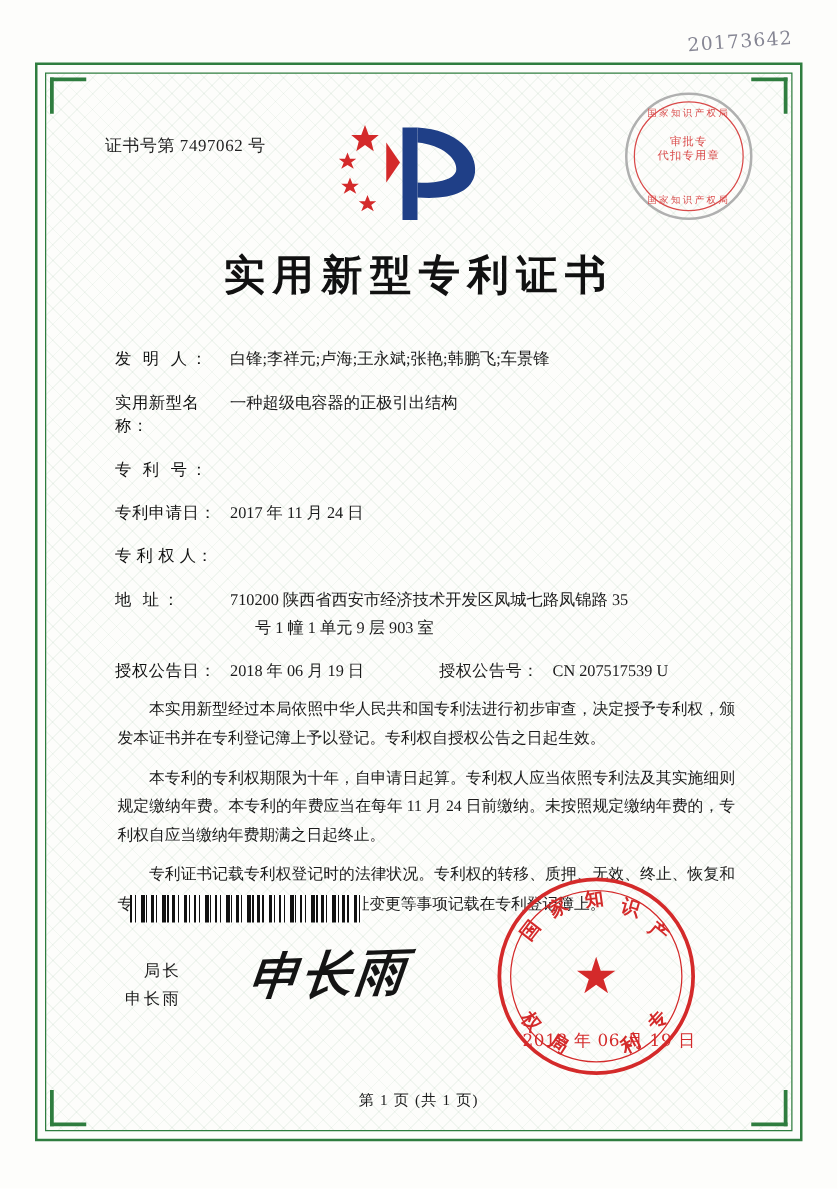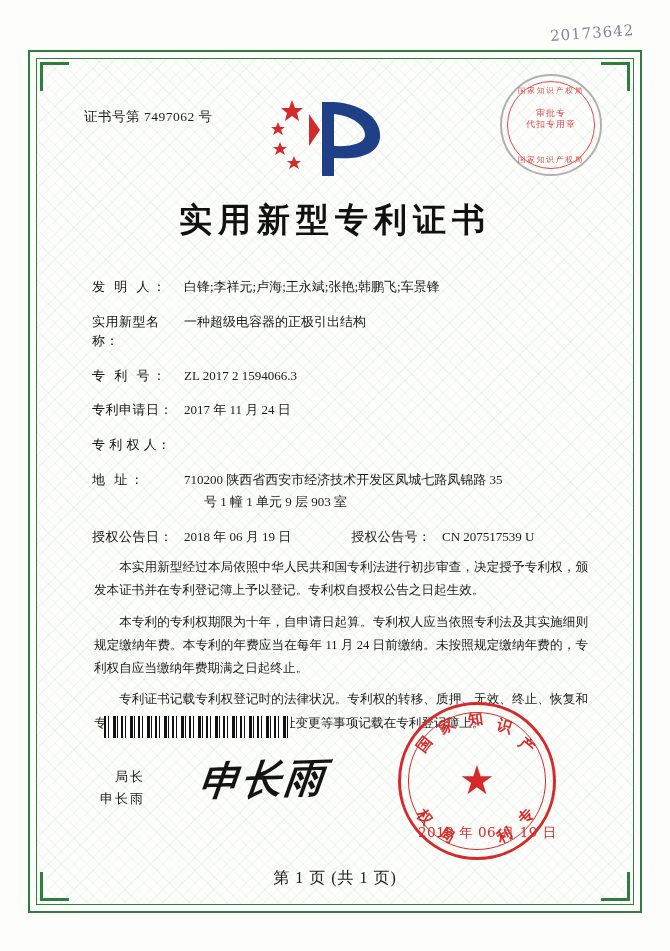--- a/index.html
+++ b/index.html
@@ -276,21 +276,21 @@
     letter-spacing: .5px;
     font-family: "DejaVu Serif", serif;
   }
 
   
   .footer {
     position: absolute;
     left: 0; right: 0;
     bottom: 62px;
     text-align: center;
-    font-size: 16px;
+    font-size: 12px;
     color: #1b1b1b;
     letter-spacing: 1px;
   }
 </style>
 </head>
 <body>
 
 <div class="page">
 
   <div class="border-outer"></div>
@@ -342,21 +342,20 @@
       <div class="fvalue">白锋;李祥元;卢海;王永斌;张艳;韩鹏飞;车景锋</div>
     </div>
 
     <div class="frow">
       <div class="flabel tight">实用新型名称：</div>
       <div class="fvalue">一种超级电容器的正极引出结构</div>
     </div>
 
     <div class="frow">
       <div class="flabel">专 利 号：</div>
-      <div class="fvalue">ZL 2017 2 1594066.3</div>
     </div>
 
     <div class="frow">
       <div class="flabel tight">专利申请日：</div>
       <div class="fvalue">2017 年 11 月 24 日</div>
     </div>
 
     <div class="frow">
       <div class="flabel tight">专 利 权 人：</div>
     </div>

